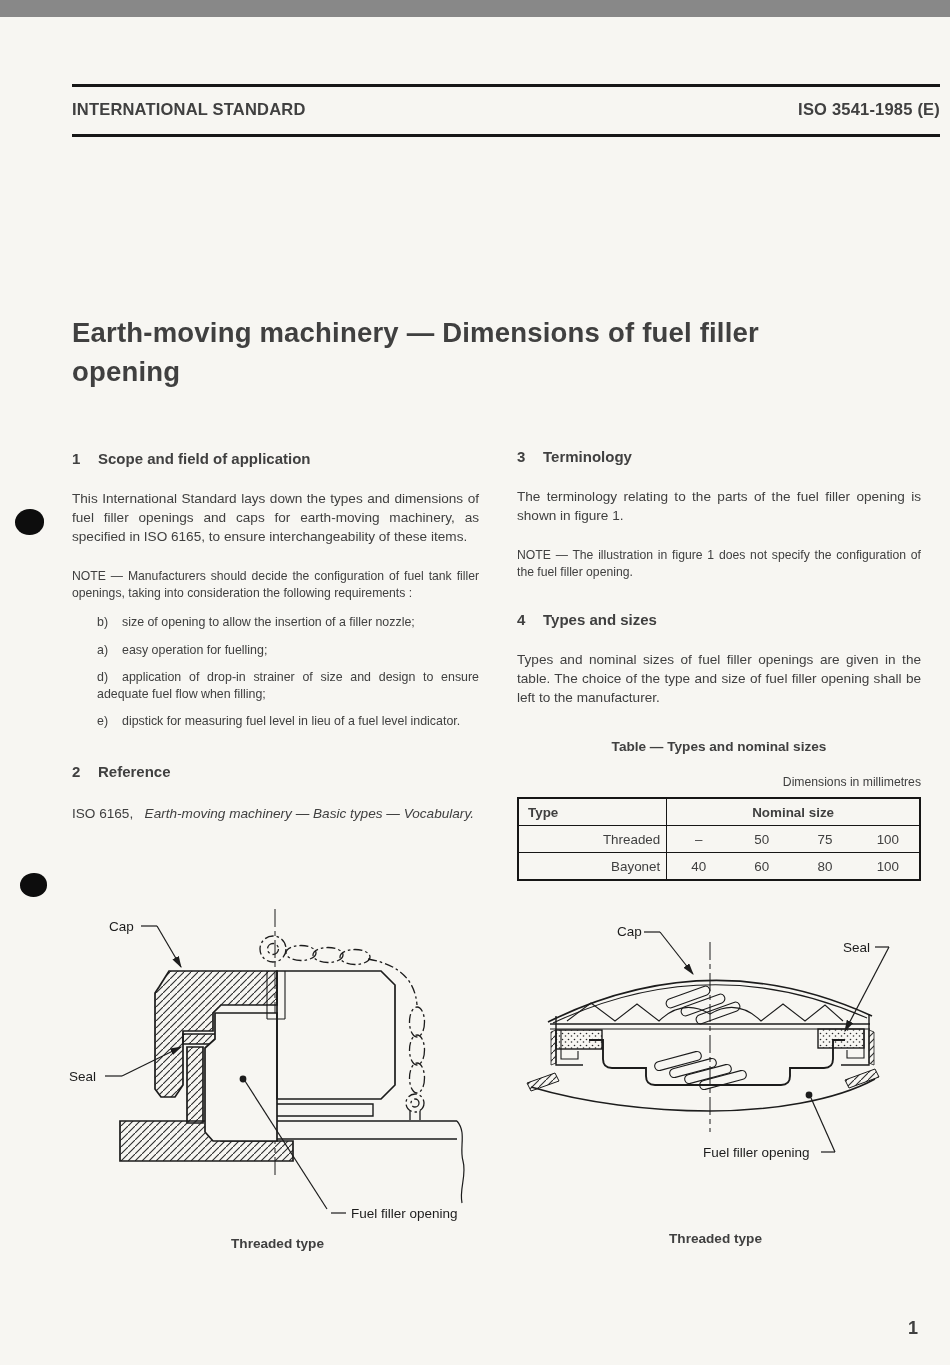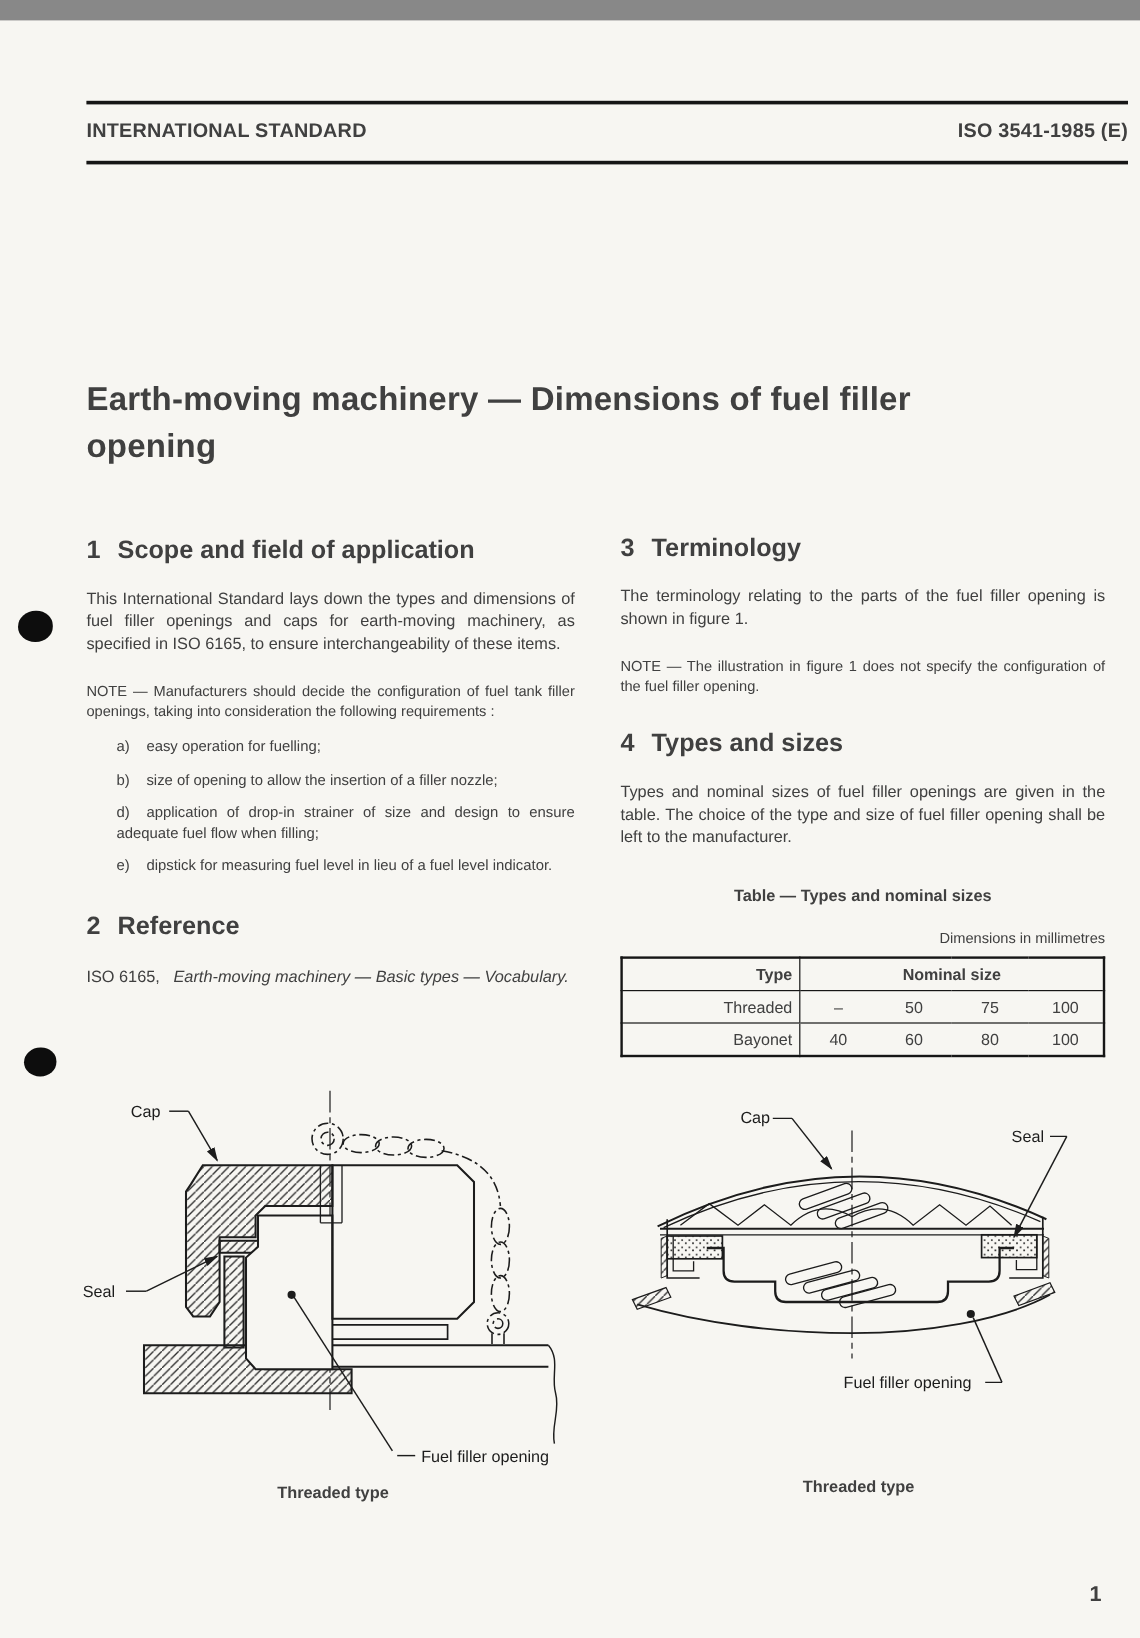--- a/index.html
+++ b/index.html
@@ -6,36 +6,36 @@
   .page {
     position:relative; width:950px; height:1365px; margin:17px auto;
     background:#f7f6f2; overflow:hidden;
     font-family:"Liberation Sans", sans-serif; color:#404040;
   }
   .abs { position:absolute; }
   .rule { background:#161616; height:3px; }
   .hdr-row { display:flex; justify-content:space-between; font-weight:700; font-size:16.5px; letter-spacing:.2px; }
   .doc-title { font-size:27.5px; font-weight:700; line-height:39px; letter-spacing:.2px; }
   .col { font-size:13.6px; line-height:19px; }
-  .sec-head { font-size:21px; font-weight:700; }
+  .sec-head { font-size:15px; font-weight:700; }
   .sec-head .num { display:inline-block; width:26px; }
   .para { text-align:justify; margin-top:21px; }
   .note { font-size:12.2px; line-height:16.5px; text-align:justify; margin-top:22px; }
   .list { margin-top:13px; font-size:12.4px; line-height:16.5px; }
   .list .item { margin-left:25px; margin-bottom:11px; text-align:justify; }
   .list .lbl { display:inline-block; width:25px; }
   .ref-line { margin-top:23px; text-align:justify; }
   .ref-line .it { font-style:italic; }
   .tbl-title { margin-top:30px; text-align:center; font-weight:700; font-size:13.6px; }
   .tbl-units { margin-top:17px; text-align:right; font-size:12.2px; }
   table.sizes { width:100%; border-collapse:collapse; border:2.5px solid #161616; font-size:13.4px; margin-top:5px; }
   table.sizes th, table.sizes td { padding:3px 6px; height:20px; }
   table.sizes thead th { font-weight:700; text-align:center; border-bottom:1.8px solid #161616; }
   table.sizes .type-col { width:37%; border-right:1.8px solid #161616; text-align:right; padding-left:9px; }
-  table.sizes thead .type-col { text-align:right; }
+  table.sizes thead .type-col { text-align:left; }
   table.sizes tbody td { border-top:1.5px solid #161616; }
   table.sizes td.size { width:15.75%; text-align:center; }
   .fig-sub { font-weight:700; font-size:13.6px; text-align:center; }
   .fig-cap { font-weight:700; font-size:13.8px; text-align:center; }
   .page-num { font-size:18px; font-weight:700; }
   .holedot { background:#0d0d0d; border-radius:52% 48% 50% 50%; }
   svg { font-family:"Liberation Sans", sans-serif; }
   svg text { fill:#1c1c1c; font-size:13.5px; }
 </style>
 </head>
@@ -55,22 +55,22 @@
 
   <div class="abs doc-title" style="left:72px; top:296px; width:760px;">Earth-moving machinery — Dimensions of fuel filler opening</div>
 
   <div class="abs col" style="left:72px; top:432px; width:407px;">
     <div class="sec-head">
       <span class="num">1</span><span>Scope and field of application</span>
     </div>
     <div class="para">This International Standard lays down the types and dimensions of fuel filler openings and caps for earth-moving machinery, as specified in ISO 6165, to ensure interchangeability of these items.</div>
     <div class="note">NOTE — Manufacturers should decide the configuration of fuel tank filler openings, taking into consideration the following requirements :</div>
     <div class="list">
+      <div class="item"><span class="lbl">b)</span><span>size of opening to allow the insertion of a filler nozzle;</span></div>
       <div class="item"><span class="lbl">a)</span><span>easy operation for fuelling;</span></div>
-      <div class="item"><span class="lbl">b)</span><span>size of opening to allow the insertion of a filler nozzle;</span></div>
       <div class="item"><span class="lbl">d)</span><span>application of drop-in strainer of size and design to ensure adequate fuel flow when filling;</span></div>
       <div class="item"><span class="lbl">e)</span><span>dipstick for measuring fuel level in lieu of a fuel level indicator.</span></div>
     </div>
     <div class="sec-head" style="margin-top:32px;">
       <span class="num">2</span><span>Reference</span>
     </div>
     <div class="ref-line">
       <span>ISO 6165,</span>&nbsp;&nbsp;
       <span class="it">Earth-moving machinery — Basic types — Vocabulary.</span>
     </div>

